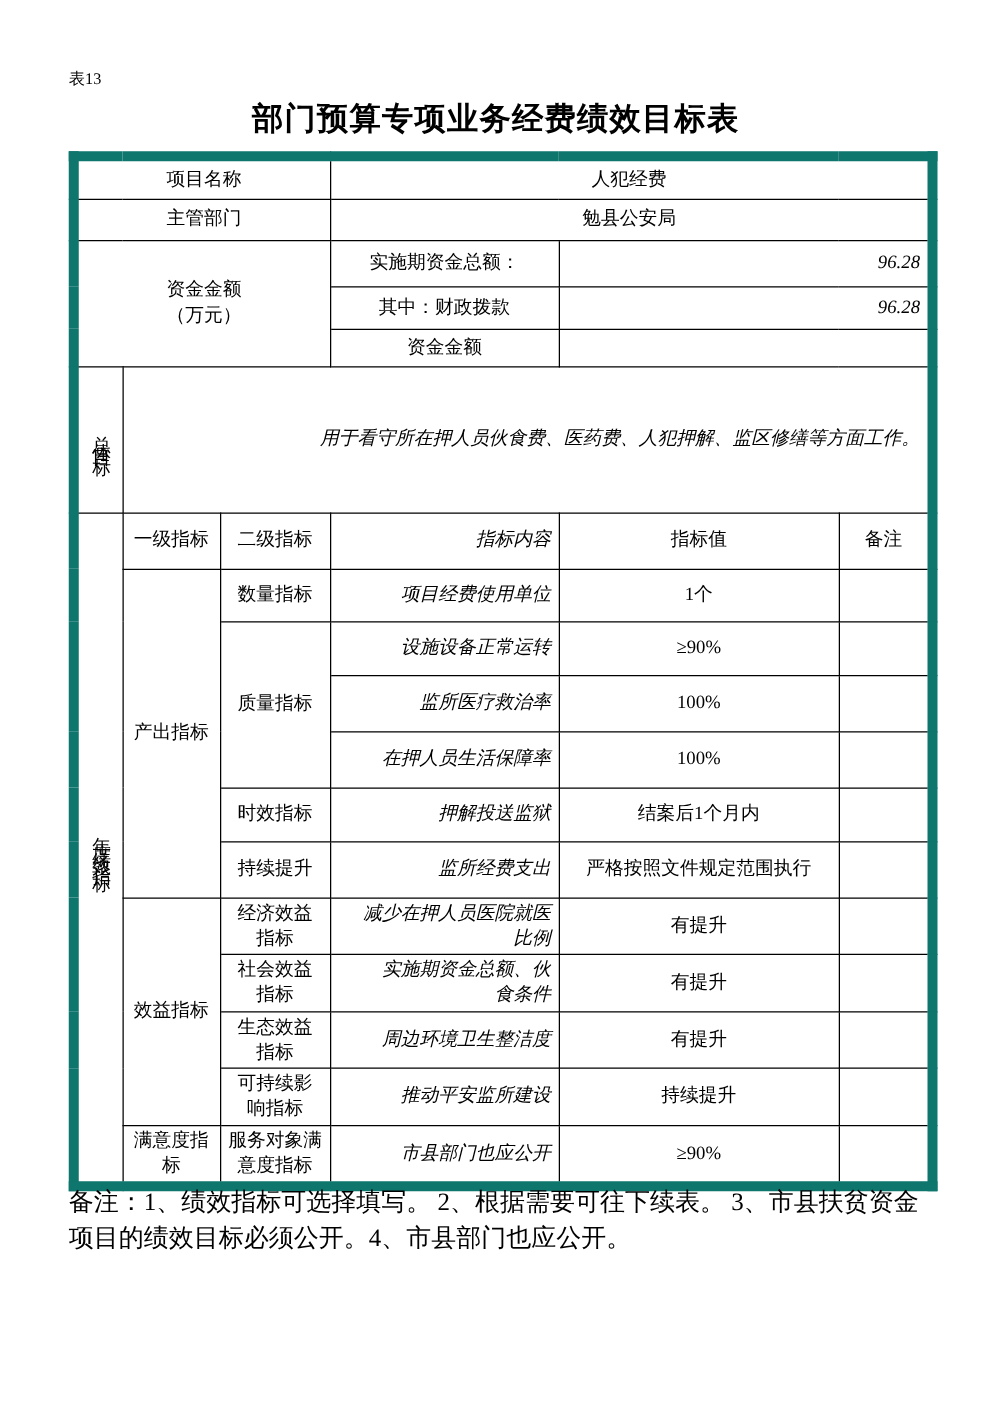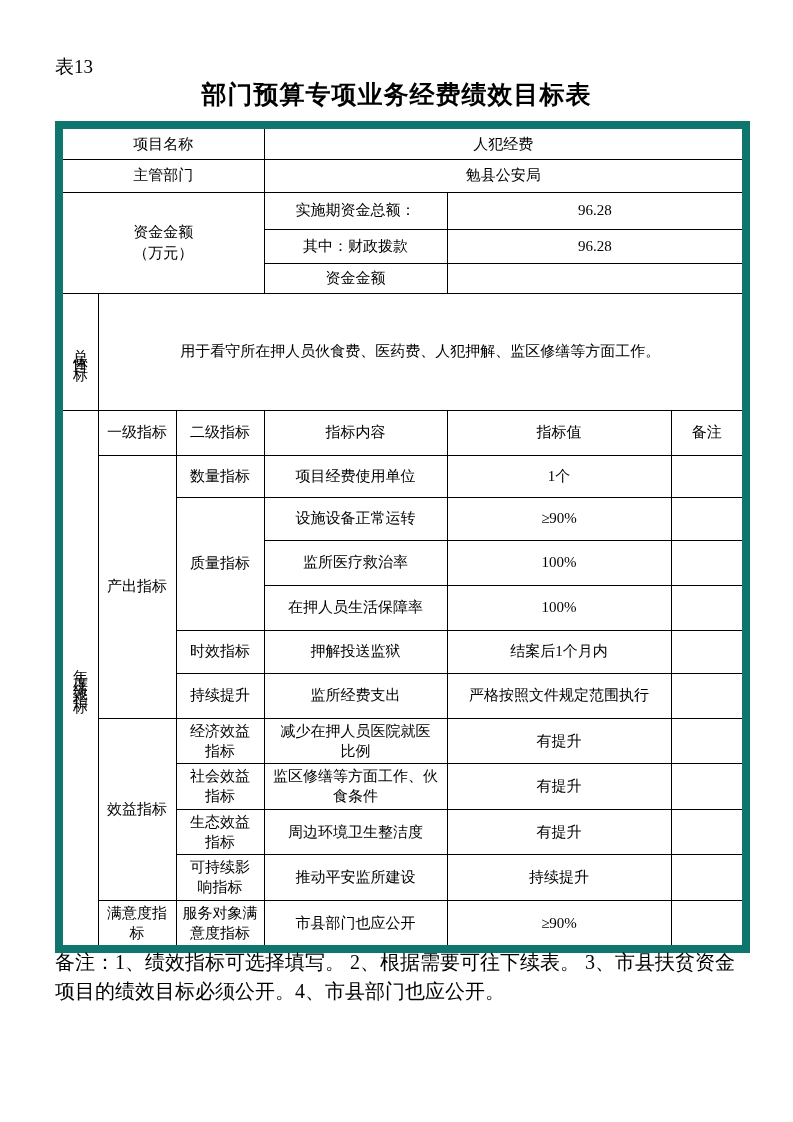--- a/index.html
+++ b/index.html
@@ -7,21 +7,21 @@
   body {
     width: 793px; height: 1122px;
     background: #ffffff;
     color: #000000;
     font-family: "Liberation Serif", "DejaVu Serif", serif;
   }
   .page { position: relative; width: 793px; height: 1122px; overflow: hidden; }
 
   .table-no {
     position: absolute; left: 55px; top: 54px;
-    font-size: 19px;
+    font-size: 13px;
   }
   .doc-title {
     position: absolute; left: 0; top: 78px; width: 100%;
     margin: 0; text-align: center;
     font-family: "Liberation Sans", "DejaVu Sans", sans-serif;
     font-size: 25px; font-weight: bold; letter-spacing: 1px;
   }
 
   table.main {
     position: absolute; left: 55px; top: 121px;
@@ -32,21 +32,21 @@
   table.main td {
     border: 1px solid #000;
     font-size: 15px;
     line-height: 1.35;
     padding: 2px 6px;
     vertical-align: middle;
     white-space: pre-line;
     overflow: hidden;
   }
   td.c   { text-align: center; }
-  td.l   { text-align: center; }
+  td.l   { text-align: right; font-style: italic; }
   td.vert { text-align: center; vertical-align: middle; }
   .vtext {
     display: inline-block;
     writing-mode: vertical-lr;
     text-orientation: upright;
     letter-spacing: 6px;
     font-size: 15px;
   }
   td.goal-content { padding-left: 12px; }
   td.fund-val { padding-left: 8px; }
@@ -156,21 +156,21 @@
       <td class="c">经济效益
 指标</td>
       <td class="l">减少在押人员医院就医
 比例</td>
       <td class="c">有提升</td>
       <td class="c"></td>
     </tr>
     <tr style="height:45px">
       <td class="c">社会效益
 指标</td>
-      <td class="l">监区修缮等方面工作、伙
+      <td class="l">实施期资金总额、伙
 食条件</td>
       <td class="c">有提升</td>
       <td class="c"></td>
     </tr>
     <tr style="height:45px">
       <td class="c">生态效益
 指标</td>
       <td class="l">周边环境卫生整洁度</td>
       <td class="c">有提升</td>
       <td class="c"></td>

